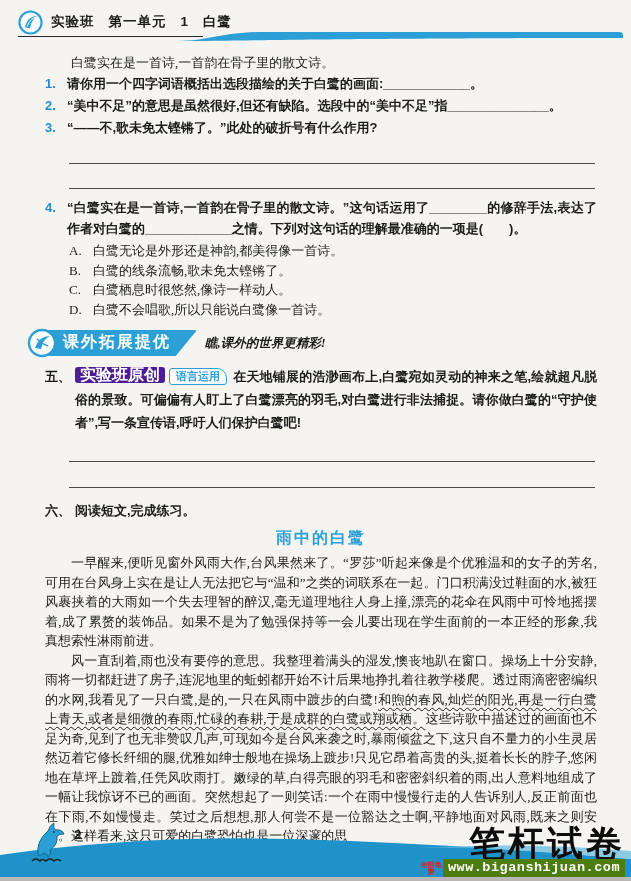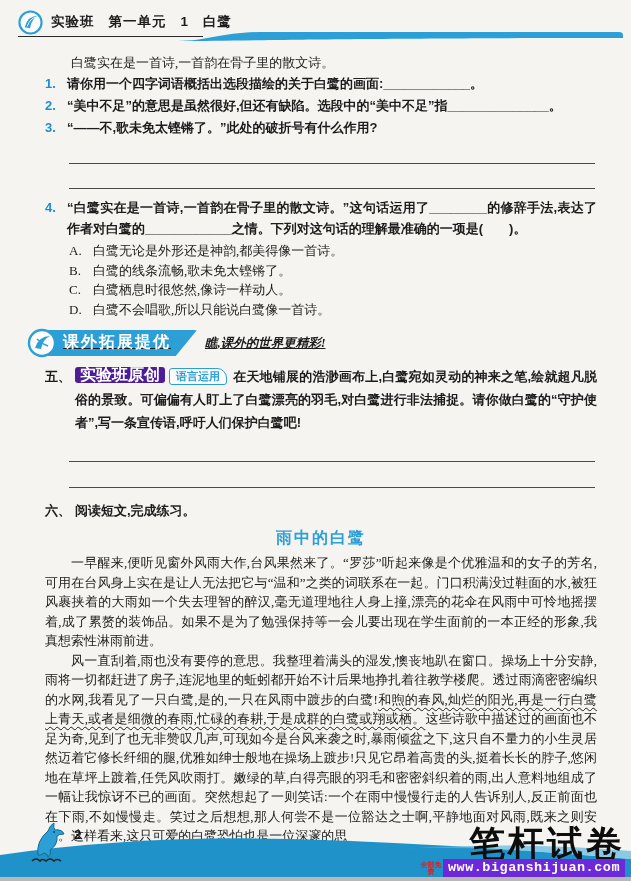--- a/index.html
+++ b/index.html
@@ -25,21 +25,21 @@
   }
   .q { display:flex; line-height:21px; margin-bottom:1px; }
   .qno { color:#1d8fd1; font-weight:bold; width:22px; flex:0 0 auto; }
   .qtext { font-weight:700; text-align:justify; }
   .answer-line { border-bottom:1px solid #4a4a4a; height:25px; margin:0 2px 0 24px; }
   .answer-line.full { margin-left:24px; }
   .options { margin-left:24px; margin-top:2px; }
   .opt { display:flex; line-height:19.5px; font-family:"Liberation Serif", serif; }
   .opt-letter { width:24px; flex:0 0 auto; }
   
-  .banner { display:flex; align-items:center; margin:10px 0 8px -18px; height:28px;text-decoration:underline; }
+  .banner { display:flex; align-items:center; margin:10px 0 8px -18px; height:28px; }
   .banner-icon { width:30px; height:30px; z-index:2; }
   .banner-ribbon {
     margin-left:-12px; background:#2b9fd6; color:#fff; font-weight:bold;
     font-size:16px; letter-spacing:2px; padding:2px 26px 3px 18px; border-radius:3px 2px 2px 3px;
     clip-path:polygon(0 0, 100% 0, 86% 100%, 0 100%);
   }
   .banner-tagline { font-family:"Liberation Serif", serif; font-weight:bold; font-style:italic; font-size:12.5px; margin-left:8px; }
   
   .sec5 { display:flex; line-height:23px; }
   .sec-no { font-weight:bold; width:30px; flex:0 0 auto; }
@@ -65,21 +65,21 @@
   .footer-wave { position:absolute; left:0; bottom:0; width:631px; height:52px; }
   .footer-edge { position:absolute; left:0; bottom:0; width:631px; height:4px; background:#b9b8b4; }
   .pageno-group { position:absolute; left:28px; bottom:14px; width:70px; height:46px; }
   .dolphin { position:absolute; left:0; top:0; width:42px; height:44px; }
   .pageno { position:absolute; left:46px; top:6px; font-size:13px; font-weight:bold; color:#111; }
   .watermark { position:absolute; right:6px; bottom:4px; text-align:right; }
   .wm-brand { font-size:36px; font-weight:bold; color:#0d0d0d; letter-spacing:3px; line-height:28px; font-family:"Liberation Serif", serif; }
   .wm-strip { display:flex; align-items:center; justify-content:flex-end; margin-top:1px; }
   .wm-free { color:#e02020; font-size:7px; font-weight:bold; line-height:7px; width:24px; text-align:center; }
   .wm-url {
-    background:#6d28d9; color:#fff; font-family:"Liberation Mono", monospace;
+    background:#4d7c0f; color:#fff; font-family:"Liberation Mono", monospace;
     font-weight:bold; font-size:13.5px; padding:1px 5px 2px; letter-spacing:0.5px;
   }
 </style>
 </head>
 <body>
 
 <div class="page">
 
   <div class="header">
     <div class="header-inner">

